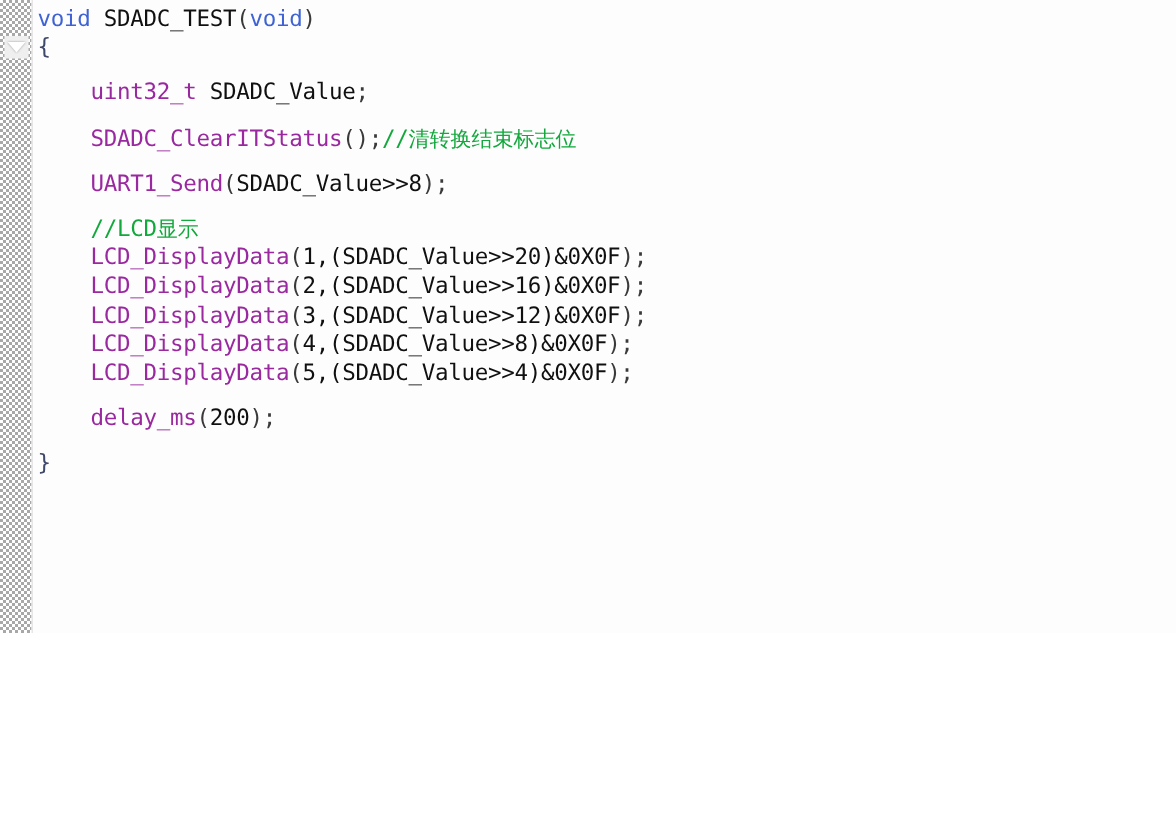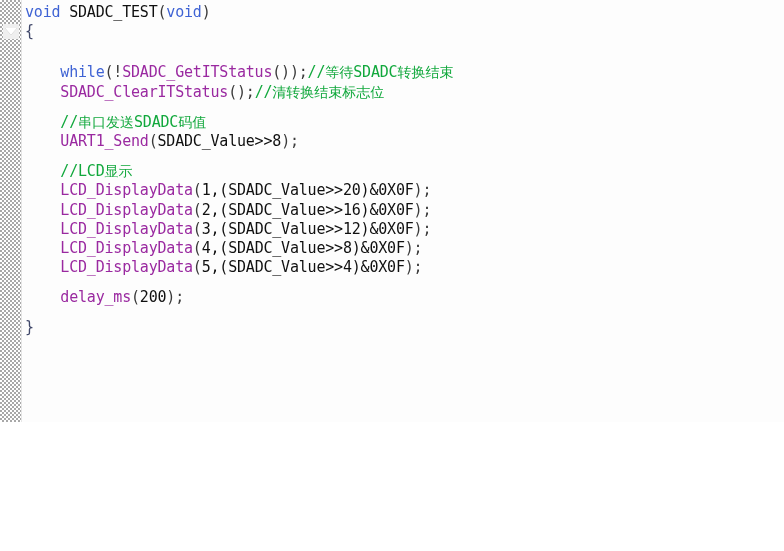--- a/index.html
+++ b/index.html
@@ -99,25 +99,24 @@
     <div id="fold-marker">
       <span class="tri"></span>
     </div>
   </div>
   <div id="gutter-edge"></div>
 
   <div id="code">
       <div class="line"><span class="tok t-keyword">void</span><span class="tok t-plain"> </span><span class="tok t-plain">SDADC_TEST</span><span class="tok t-punct">(</span><span class="tok t-keyword">void</span><span class="tok t-punct">)</span></div>
       <div class="line"><span class="tok t-brace">{</span></div>
       <div class="line blank">&nbsp;</div>
+      <div class="line"><span class="tok t-plain">    </span><span class="tok t-type">uint32_t</span><span class="tok t-plain"> </span><span class="tok t-plain">SDADC_Value</span><span class="tok t-punct">;</span></div>
       <div class="line blank">&nbsp;</div>
-      <div class="line"><span class="tok t-plain">    </span><span class="tok t-keyword">while</span><span class="tok t-punct">(!</span><span class="tok t-func">SDADC_GetITStatus</span><span class="tok t-punct">());</span><span class="tok t-comment">//</span><span class="tok t-comment cjk">等待</span><span class="tok t-comment">SDADC</span><span class="tok t-comment cjk">转换结束</span></div>
       <div class="line"><span class="tok t-plain">    </span><span class="tok t-func">SDADC_ClearITStatus</span><span class="tok t-punct">();</span><span class="tok t-comment">//</span><span class="tok t-comment cjk">清转换结束标志位</span></div>
       <div class="line blank">&nbsp;</div>
-      <div class="line"><span class="tok t-plain">    </span><span class="tok t-comment">//</span><span class="tok t-comment cjk">串口发送</span><span class="tok t-comment">SDADC</span><span class="tok t-comment cjk">码值</span></div>
       <div class="line"><span class="tok t-plain">    </span><span class="tok t-func">UART1_Send</span><span class="tok t-punct">(</span><span class="tok t-plain">SDADC_Value&gt;&gt;8</span><span class="tok t-punct">);</span></div>
       <div class="line blank">&nbsp;</div>
       <div class="line"><span class="tok t-plain">    </span><span class="tok t-comment">//LCD</span><span class="tok t-comment cjk">显示</span></div>
       <div class="line"><span class="tok t-plain">    </span><span class="tok t-func">LCD_DisplayData</span><span class="tok t-punct">(</span><span class="tok t-plain">1,(SDADC_Value&gt;&gt;20)&amp;0X0F</span><span class="tok t-punct">);</span></div>
       <div class="line"><span class="tok t-plain">    </span><span class="tok t-func">LCD_DisplayData</span><span class="tok t-punct">(</span><span class="tok t-plain">2,(SDADC_Value&gt;&gt;16)&amp;0X0F</span><span class="tok t-punct">);</span></div>
       <div class="line"><span class="tok t-plain">    </span><span class="tok t-func">LCD_DisplayData</span><span class="tok t-punct">(</span><span class="tok t-plain">3,(SDADC_Value&gt;&gt;12)&amp;0X0F</span><span class="tok t-punct">);</span></div>
       <div class="line"><span class="tok t-plain">    </span><span class="tok t-func">LCD_DisplayData</span><span class="tok t-punct">(</span><span class="tok t-plain">4,(SDADC_Value&gt;&gt;8)&amp;0X0F</span><span class="tok t-punct">);</span></div>
       <div class="line"><span class="tok t-plain">    </span><span class="tok t-func">LCD_DisplayData</span><span class="tok t-punct">(</span><span class="tok t-plain">5,(SDADC_Value&gt;&gt;4)&amp;0X0F</span><span class="tok t-punct">);</span></div>
       <div class="line blank">&nbsp;</div>
       <div class="line"><span class="tok t-plain">    </span><span class="tok t-func">delay_ms</span><span class="tok t-punct">(</span><span class="tok t-plain">200</span><span class="tok t-punct">);</span></div>

